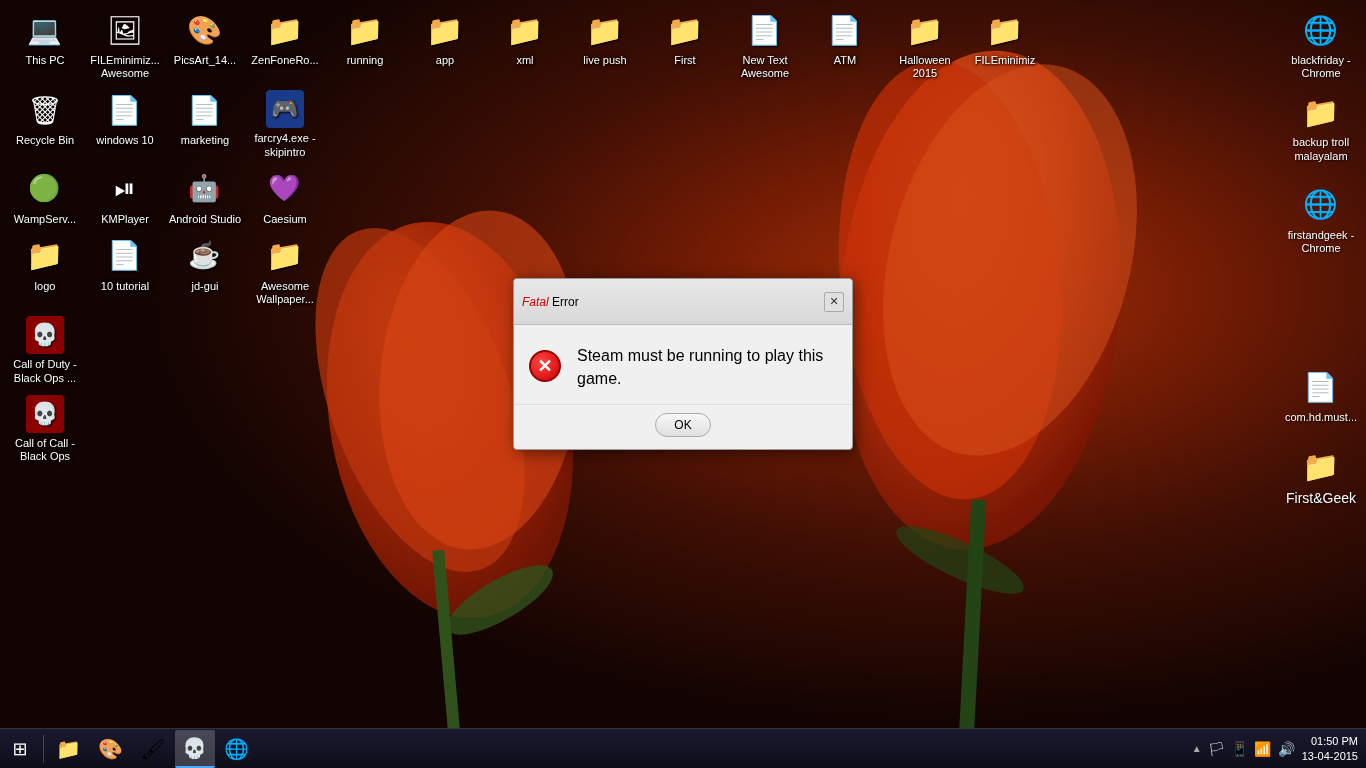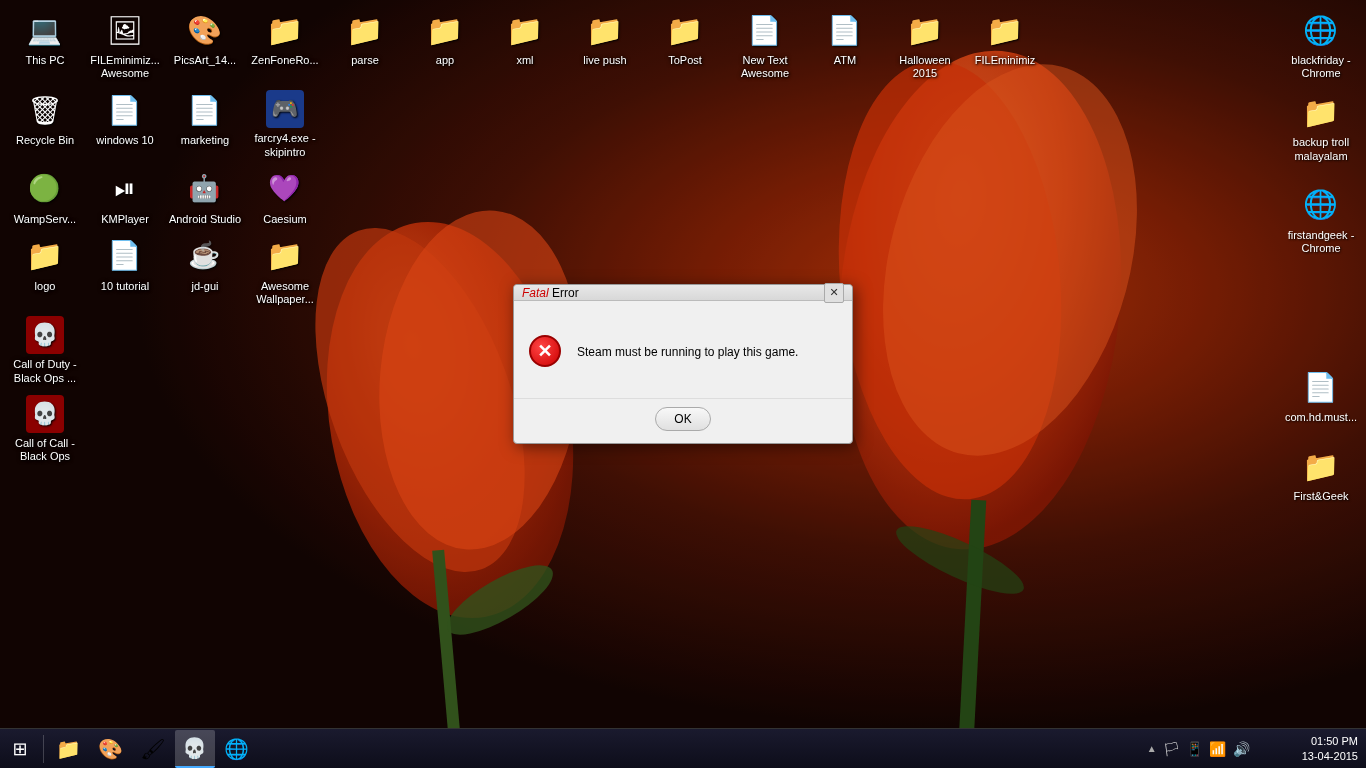--- a/index.html
+++ b/index.html
@@ -158,21 +158,20 @@
       gap: 6px;
       padding: 0 8px;
       color: white;
       font-size: 12px;
     }
 
     .clock {
       text-align: right;
       line-height: 1.3;
       font-size: 11px;
-      margin-left: 45px;
     }
 
     
     .modal-overlay {
       position: absolute;
       inset: 0 0 40px 0;
       display: flex;
       align-items: center;
       justify-content: center;
       z-index: 50;
@@ -190,21 +189,21 @@
     }
 
     .dialog-titlebar {
       background: linear-gradient(to bottom, #e8e8e8 0%, #d8d8d8 100%);
       border-bottom: 1px solid #bbb;
       border-radius: 4px 4px 0 0;
       padding: 6px 8px;
       display: flex;
       align-items: center;
       justify-content: space-between;
-      height: 16px;
+      height: 46px;
     }
 
     .dialog-title {
       font-size: 12px;
       color: #c00;
       font-weight: normal;
     }
 
     .dialog-title span {
       color: #000;
@@ -247,24 +246,23 @@
       border: 2px solid #990000;
       display: flex;
       align-items: center;
       justify-content: center;
       color: white;
       font-size: 18px;
       font-weight: bold;
     }
 
     .dialog-message {
-      font-size: 12px;
+      font-size: 16px;
       color: #000;
       line-height: 1.4;
-      text-align: center;
     }
 
     .dialog-footer {
       padding: 8px 15px 12px;
       display: flex;
       justify-content: center;
       border-top: 1px solid #ddd;
       margin-top: 4px;
     }
 
@@ -364,21 +362,21 @@
     <div class="desktop-icon">
       <div class="icon-img">
           <span style="font-size:30px;color:#f5c842;">📁</span>
         </div>
       <div class="icon-label">ZenFoneRo...</div>
     </div>
     <div class="desktop-icon">
       <div class="icon-img">
           <span style="font-size:30px;color:#f5c842;">📁</span>
         </div>
-      <div class="icon-label">parse</div>
+      <div class="icon-label">running</div>
     </div>
     <div class="desktop-icon">
       <div class="icon-img">
           <span style="font-size:30px;color:#f5c842;">📁</span>
         </div>
       <div class="icon-label">app</div>
     </div>
     <div class="desktop-icon">
       <div class="icon-img">
           <span style="font-size:30px;color:#f5c842;">📁</span>
@@ -388,21 +386,21 @@
     <div class="desktop-icon">
       <div class="icon-img">
           <span style="font-size:30px;color:#f5c842;">📁</span>
         </div>
       <div class="icon-label">live push</div>
     </div>
     <div class="desktop-icon">
       <div class="icon-img">
           <span style="font-size:30px;color:#f5c842;">📁</span>
         </div>
-      <div class="icon-label">ToPost</div>
+      <div class="icon-label">First</div>
     </div>
     <div class="desktop-icon">
       <div class="icon-img">
           <span style="font-size:28px;color:#ddd;">📄</span>
         </div>
       <div class="icon-label">New Text Awesome</div>
     </div>
     <div class="desktop-icon">
       <div class="icon-img">
           <span style="font-size:28px;color:#ddd;">📄</span>
@@ -544,21 +542,21 @@
   <div class="right-icon" style="margin-top:100px;">
     <div class="icon-img">
         <span style="font-size:28px;color:#ddd;">📄</span>
       </div>
     <div class="icon-label" style="color:white;font-size:11px;text-shadow:1px 1px 2px black;">com.hd.must...</div>
   </div>
   <div class="right-icon" style="margin-top:10px;">
     <div class="icon-img">
         <span style="font-size:30px;color:#f5c842;">📁</span>
       </div>
-    <div class="icon-label" style="color:white;font-size:11px;text-shadow:1px 1px 2px black;">First&amp;Geek</div>
+    <div class="icon-label" style="color:white;font-size:14px;text-shadow:1px 1px 2px black;">First&amp;Geek</div>
   </div>
 </div>
 
 <div class="modal-overlay">
   <div class="dialog">
     <div class="dialog-titlebar">
       <span class="dialog-title">
         <span style="color:#cc0000;font-style:italic;">Fatal</span><span> Error</span>
       </span>
       <div class="dialog-close">✕</div>

